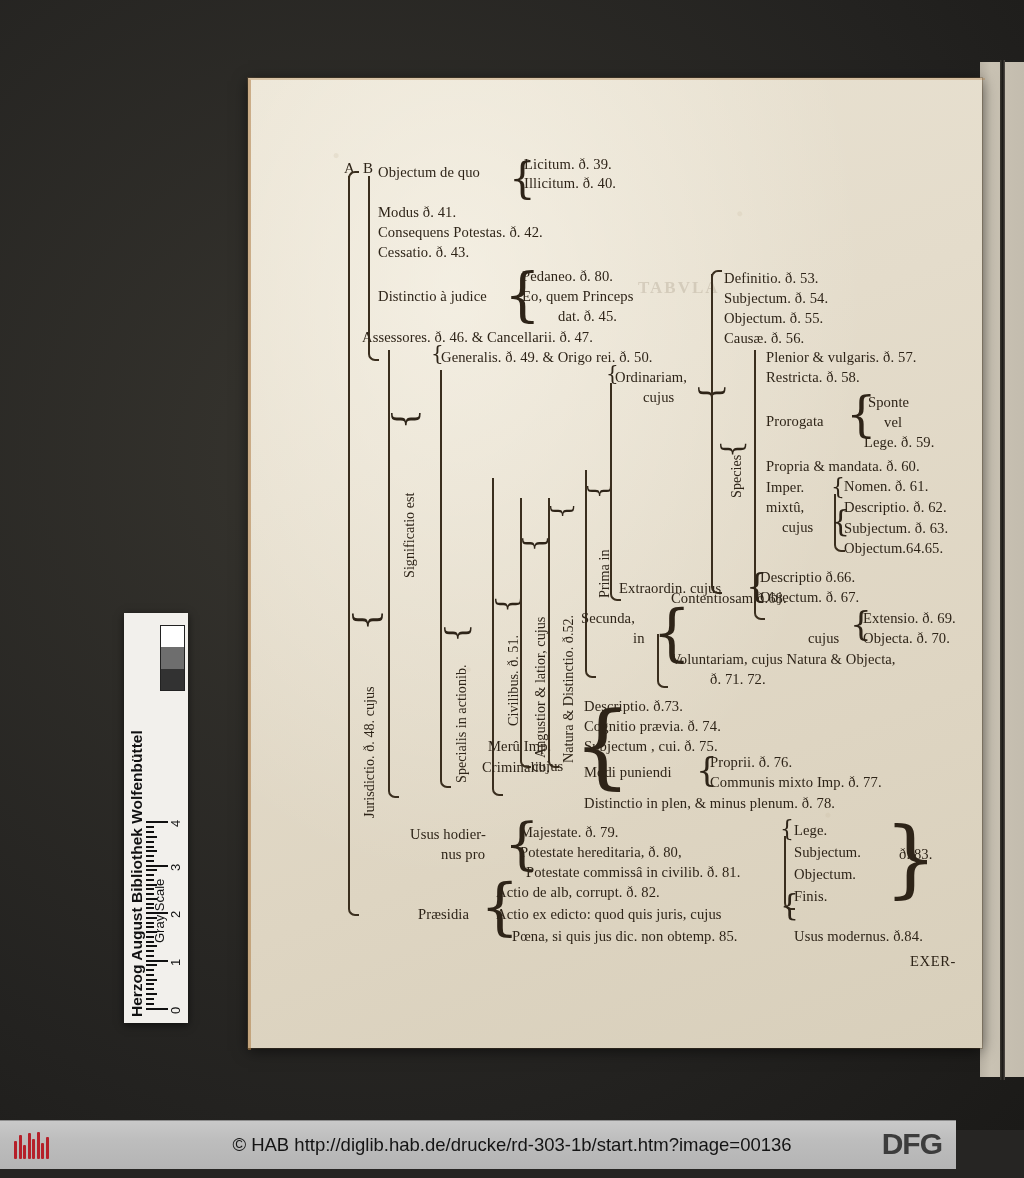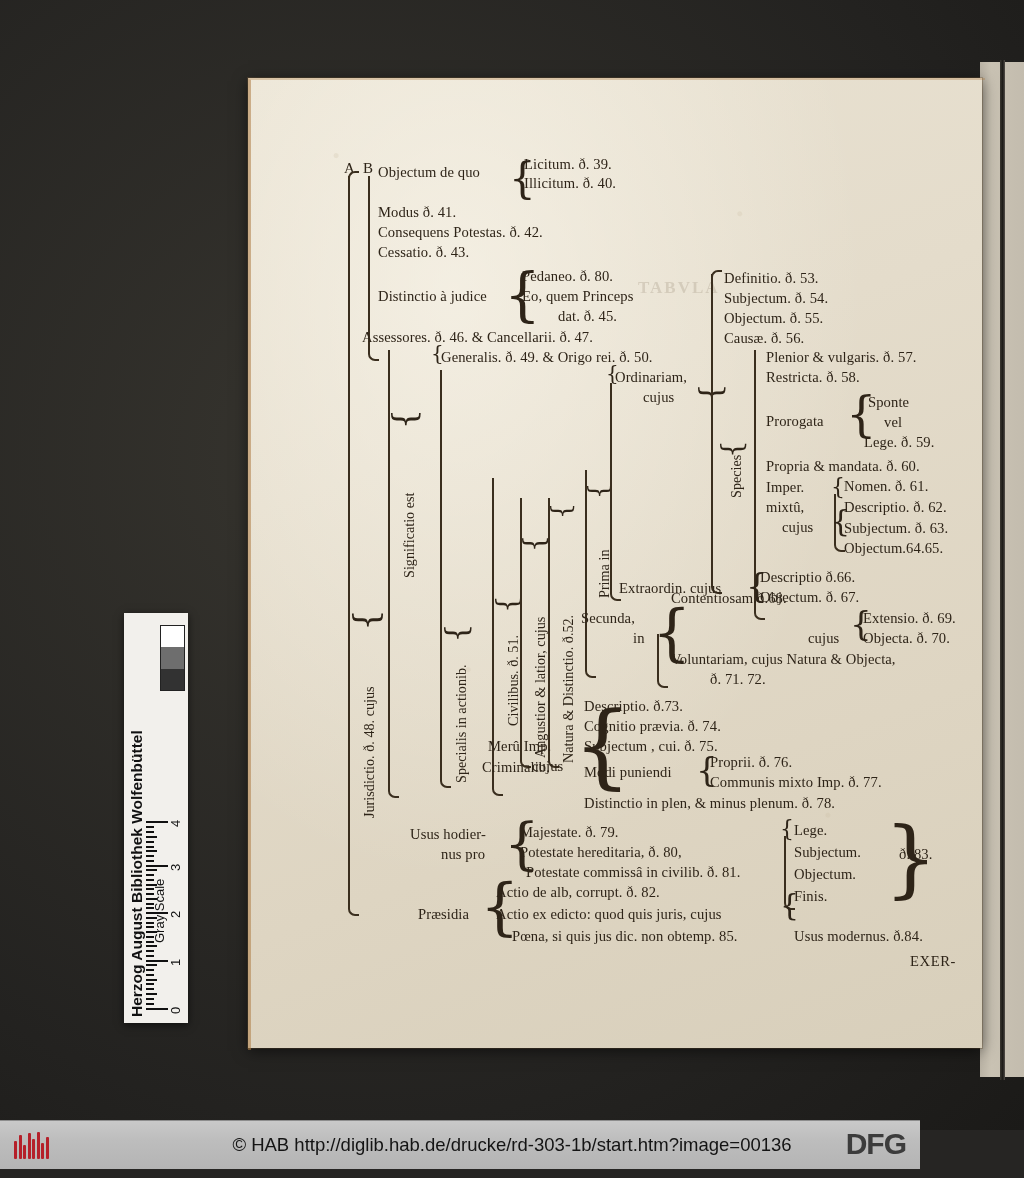--- a/index.html
+++ b/index.html
@@ -78,23 +78,23 @@
   #gspatch{position:absolute;left:36px;top:12px;width:23px;height:64px;
         border:1px solid #222;display:flex;flex-direction:column;}
   #gspatch i{display:block;width:100%;flex:1;}
   #scale{position:absolute;left:22px;top:205px;width:28px;height:195px;}
   .tick{position:absolute;left:0;height:1.6px;background:#111;}
   .num{position:absolute;font-family:"Liberation Sans",sans-serif;
        font-size:13px;color:#111;transform:rotate(-90deg);
        transform-origin:50% 50%;}
 
   
-  #footer{position:absolute;left:0;top:1120px;width:876px;height:48px;
+  #footer{position:absolute;left:0;top:1120px;width:956px;height:48px;
           background:linear-gradient(#c9c9c9,#bdbdbd 40%,#b4b4b4);
-          border-top:1px solid #8d8d8d;padding-left:44px;}
+          border-top:1px solid #8d8d8d;}
   #footer .cap{position:absolute;left:0;top:0;width:1024px;height:48px;
           display:flex;align-items:center;justify-content:center;
           font-family:"Liberation Sans",sans-serif;font-size:18.5px;color:#141414;}
   #hablogo{position:absolute;left:14px;top:10px;width:40px;height:28px;
           display:flex;gap:1.5px;align-items:flex-end;}
   #hablogo i{display:block;width:3px;background:#b5202a;border-radius:1px;}
   #dfg{position:absolute;right:14px;top:6px;font-family:"Liberation Sans",sans-serif;
        font-weight:bold;font-size:30px;color:#3c3c3c;letter-spacing:-1px;}
 </style>
 </head>

